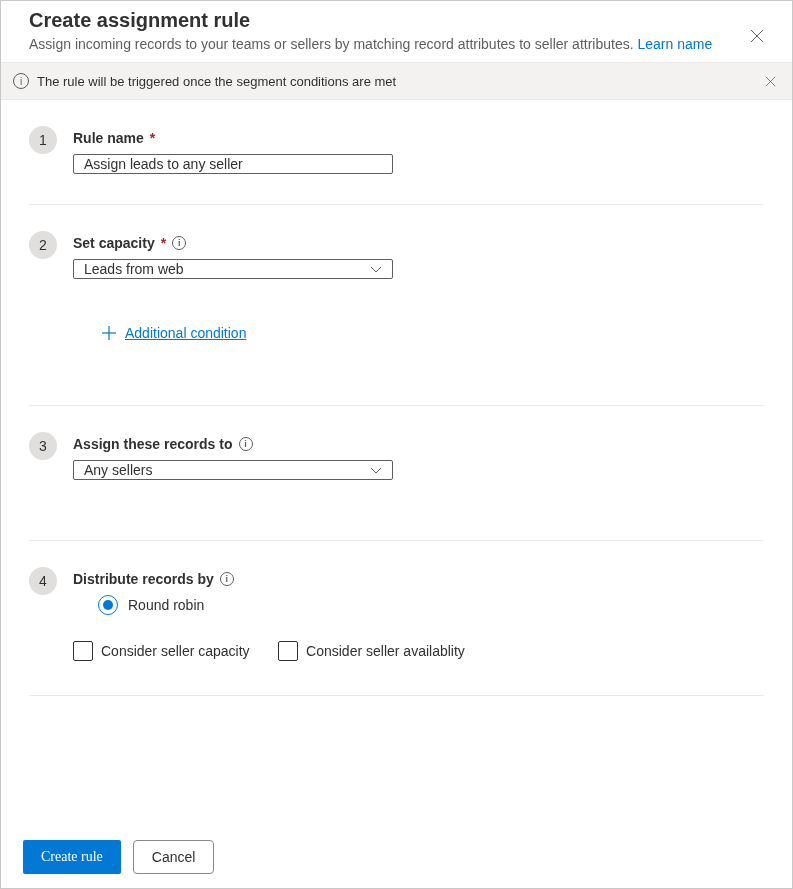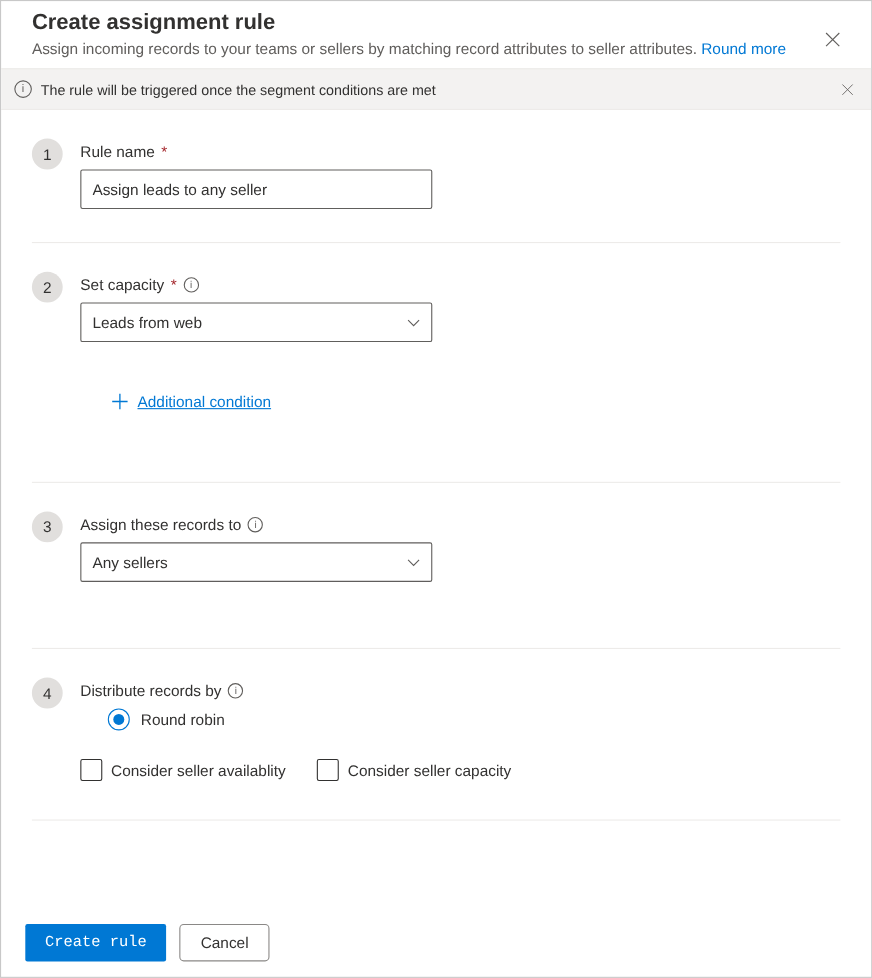--- a/index.html
+++ b/index.html
@@ -102,21 +102,21 @@
       align-items: center;
       justify-content: center;
       flex-shrink: 0;
       margin-top: -4px;
     }
     .section-content {
       flex: 1;
     }
     .label {
       font-size: 14px;
-      font-weight: 400;
+      font-weight: 700;
       color: #323130;
       display: flex;
       align-items: center;
       gap: 6px;
       margin-bottom: 8px;
     }
     .req { color: #a4262c; }
     .help-icon {
       width: 14px;
       height: 14px;
@@ -124,21 +124,21 @@
       border-radius: 50%;
       display: inline-flex;
       align-items: center;
       justify-content: center;
       font-size: 9px;
       color: #605e5c;
       cursor: default;
     }
     .text-input, .dropdown {
       width: 320px;
-      height: 36px;
+      height: 20px;
       border: 1px solid #605e5c;
       border-radius: 2px;
       font-size: 14px;
       padding: 0 10px;
       background: #fff;
       font-family: inherit;
       color: #323130;
     }
     .dropdown {
       display: flex;
@@ -214,42 +214,42 @@
       gap: 12px;
     }
     .btn-primary {
       background: #0078d4;
       color: #fff;
       border: none;
       padding: 8px 18px;
       font-size: 14px;
       border-radius: 2px;
       cursor: pointer;
-      font-family: Liberation Mono, monospace;
+      font-family: Liberation Serif, serif;
     }
     .btn-secondary {
       background: #fff;
       color: #323130;
       border: 1px solid #8a8886;
       padding: 8px 18px;
       font-size: 14px;
       border-radius: 4px;
       cursor: pointer;
       font-family: inherit;
     }
     .sect-extra-bottom { padding-bottom: 60px; }
   </style>
 </head>
 <body>
 
 <div class="header">
   <div class="title">Create assignment rule</div>
   <div class="subtitle">
     <span>Assign incoming records to your teams or sellers by matching record attributes to seller attributes.</span>
-    <a class="link">Round more</a>
+    <a class="link">Learn name</a>
   </div>
   <div class="close-btn">
     <svg width="14" height="14" viewBox="0 0 14 14">
         <line x1="1" y1="1" x2="13" y2="13" stroke="currentColor" stroke-width="1"></line>
         <line x1="13" y1="1" x2="1" y2="13" stroke="currentColor" stroke-width="1"></line>
       </svg>
   </div>
 </div>
 
 <div class="info-bar">
@@ -331,25 +331,25 @@
         <div class="radio-row">
           <span class="radio checked">
               <span class="dot"></span>
             </span>
           <span class="radio-label">Round robin</span>
         </div>
       </div>
       <div>
         <label class="check-row">
           <span class="checkbox"></span>
-          <span class="check-label">Consider seller availablity</span>
+          <span class="check-label">Consider seller capacity</span>
         </label>
         <label class="check-row">
           <span class="checkbox"></span>
-          <span class="check-label">Consider seller capacity</span>
+          <span class="check-label">Consider seller availablity</span>
         </label>
       </div>
     </div>
   </div>
 
 </div>
 
 <div class="footer">
   <button class="btn-primary">Create rule</button>
   <button class="btn-secondary">Cancel</button>

